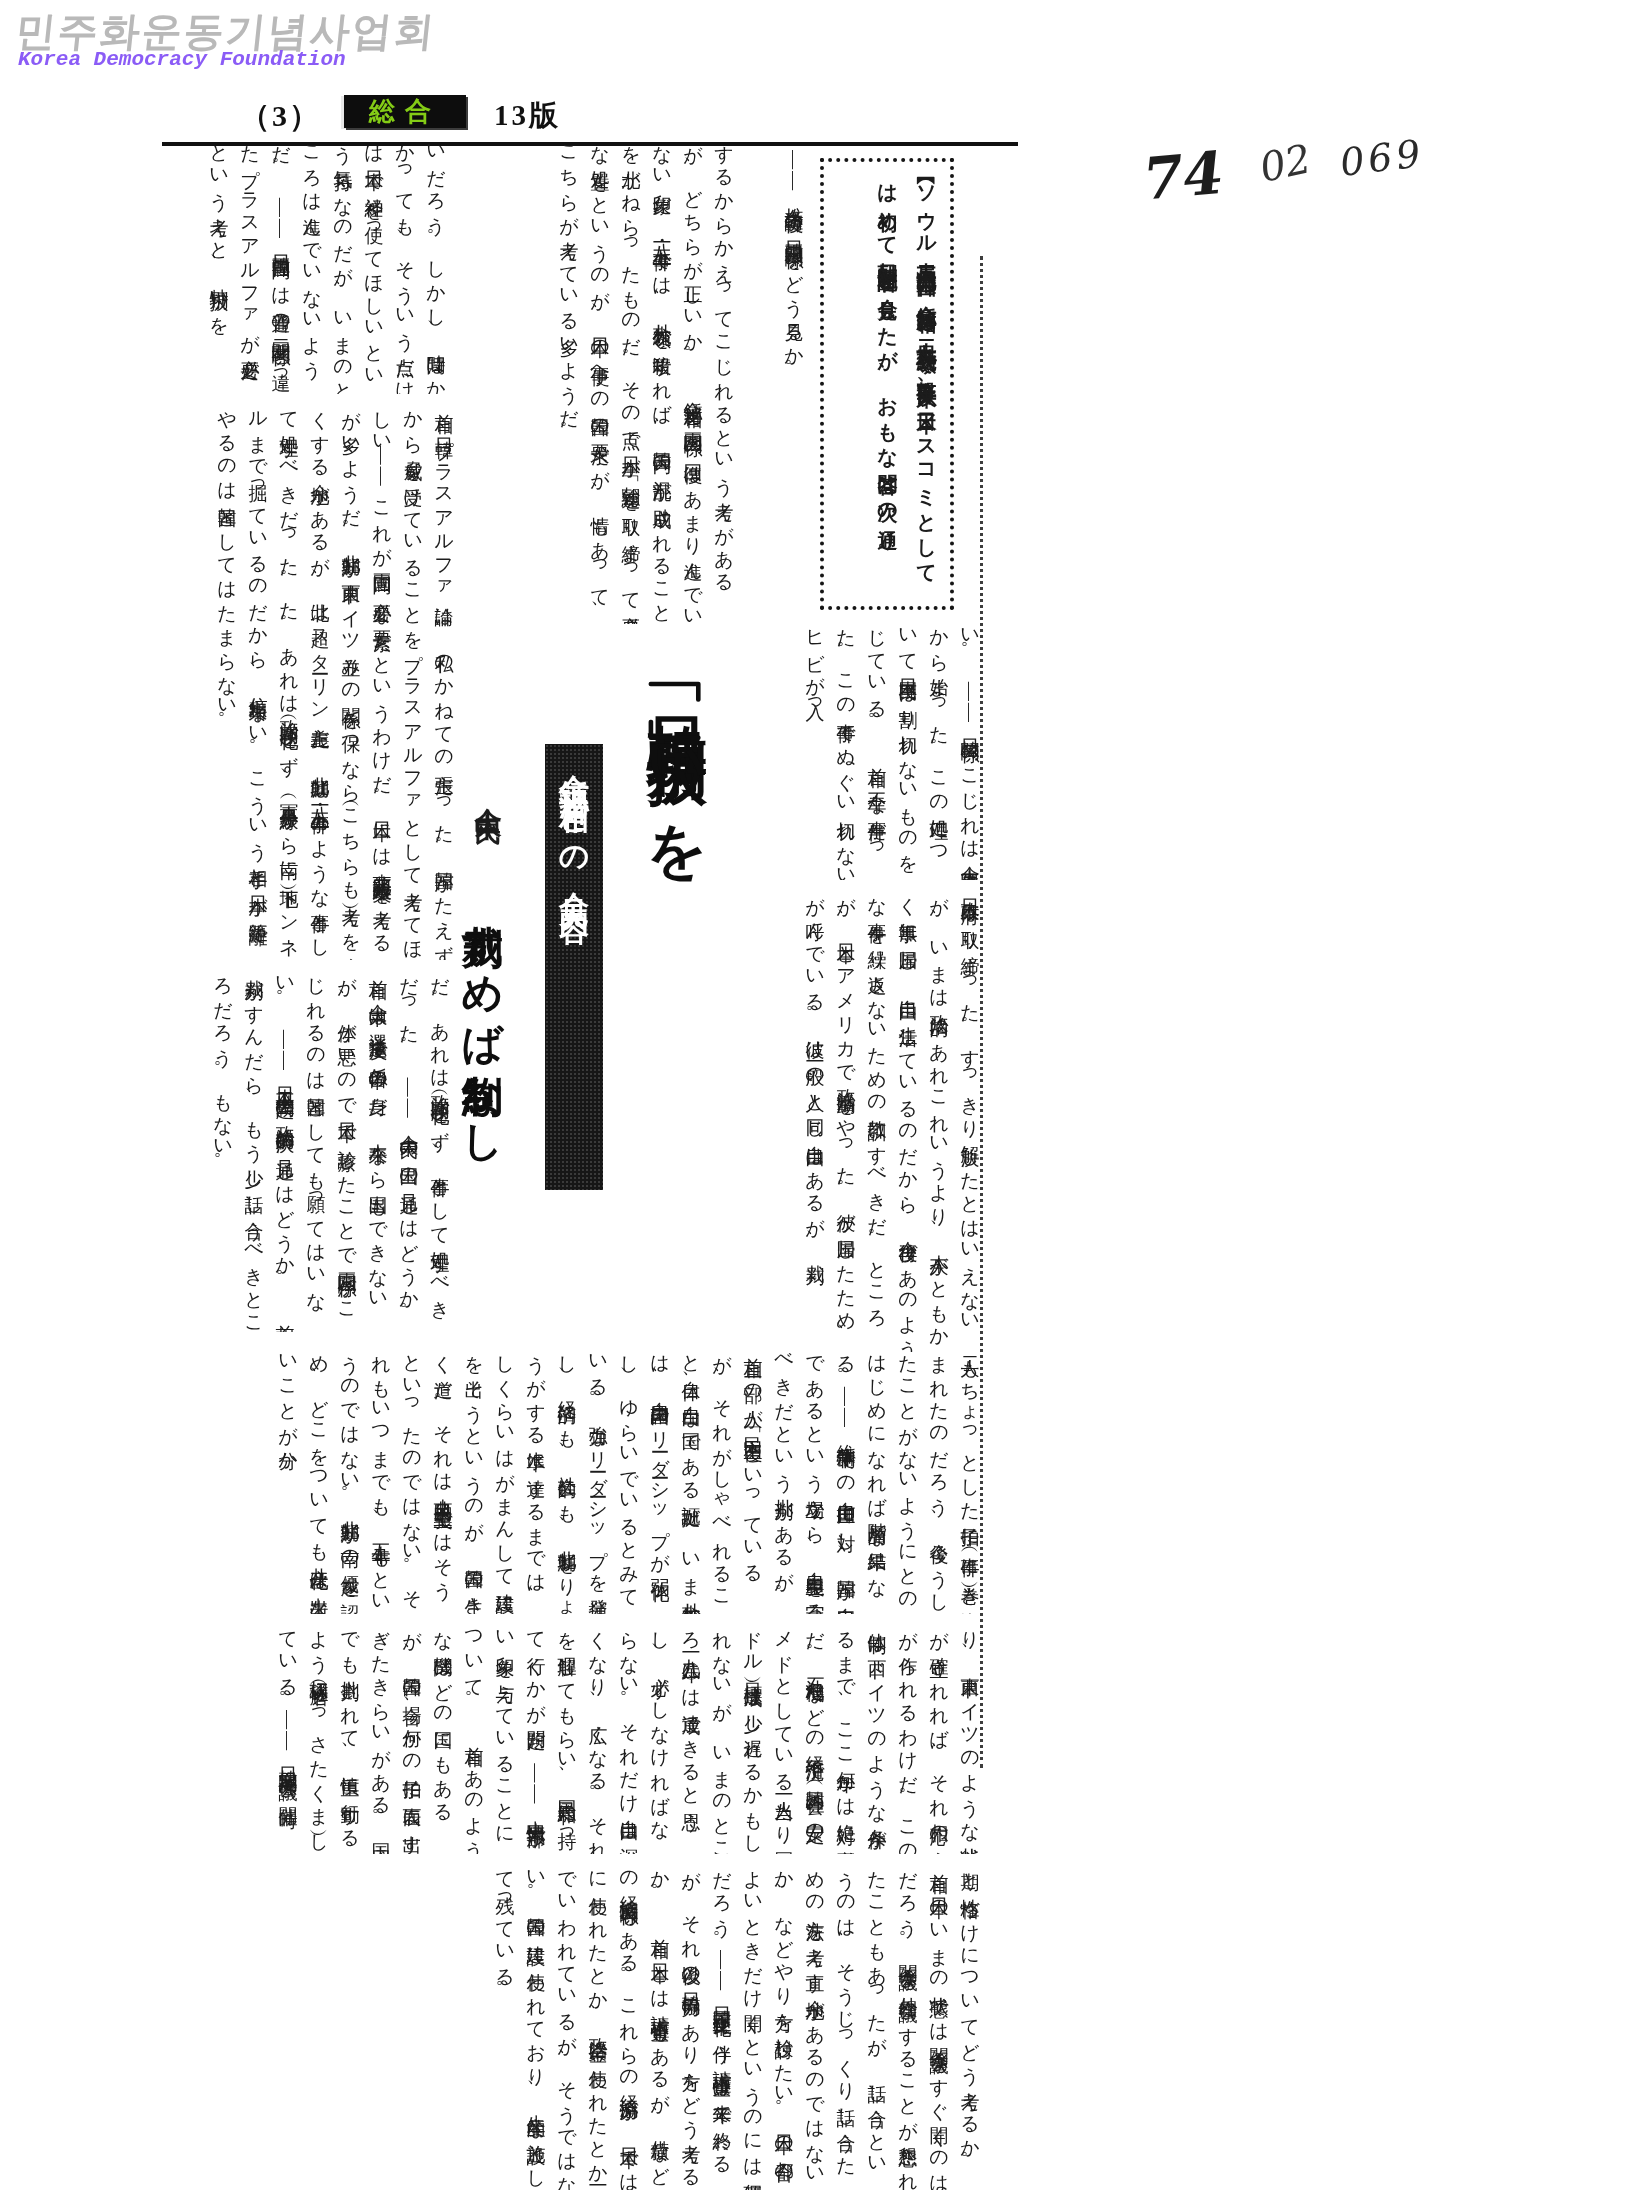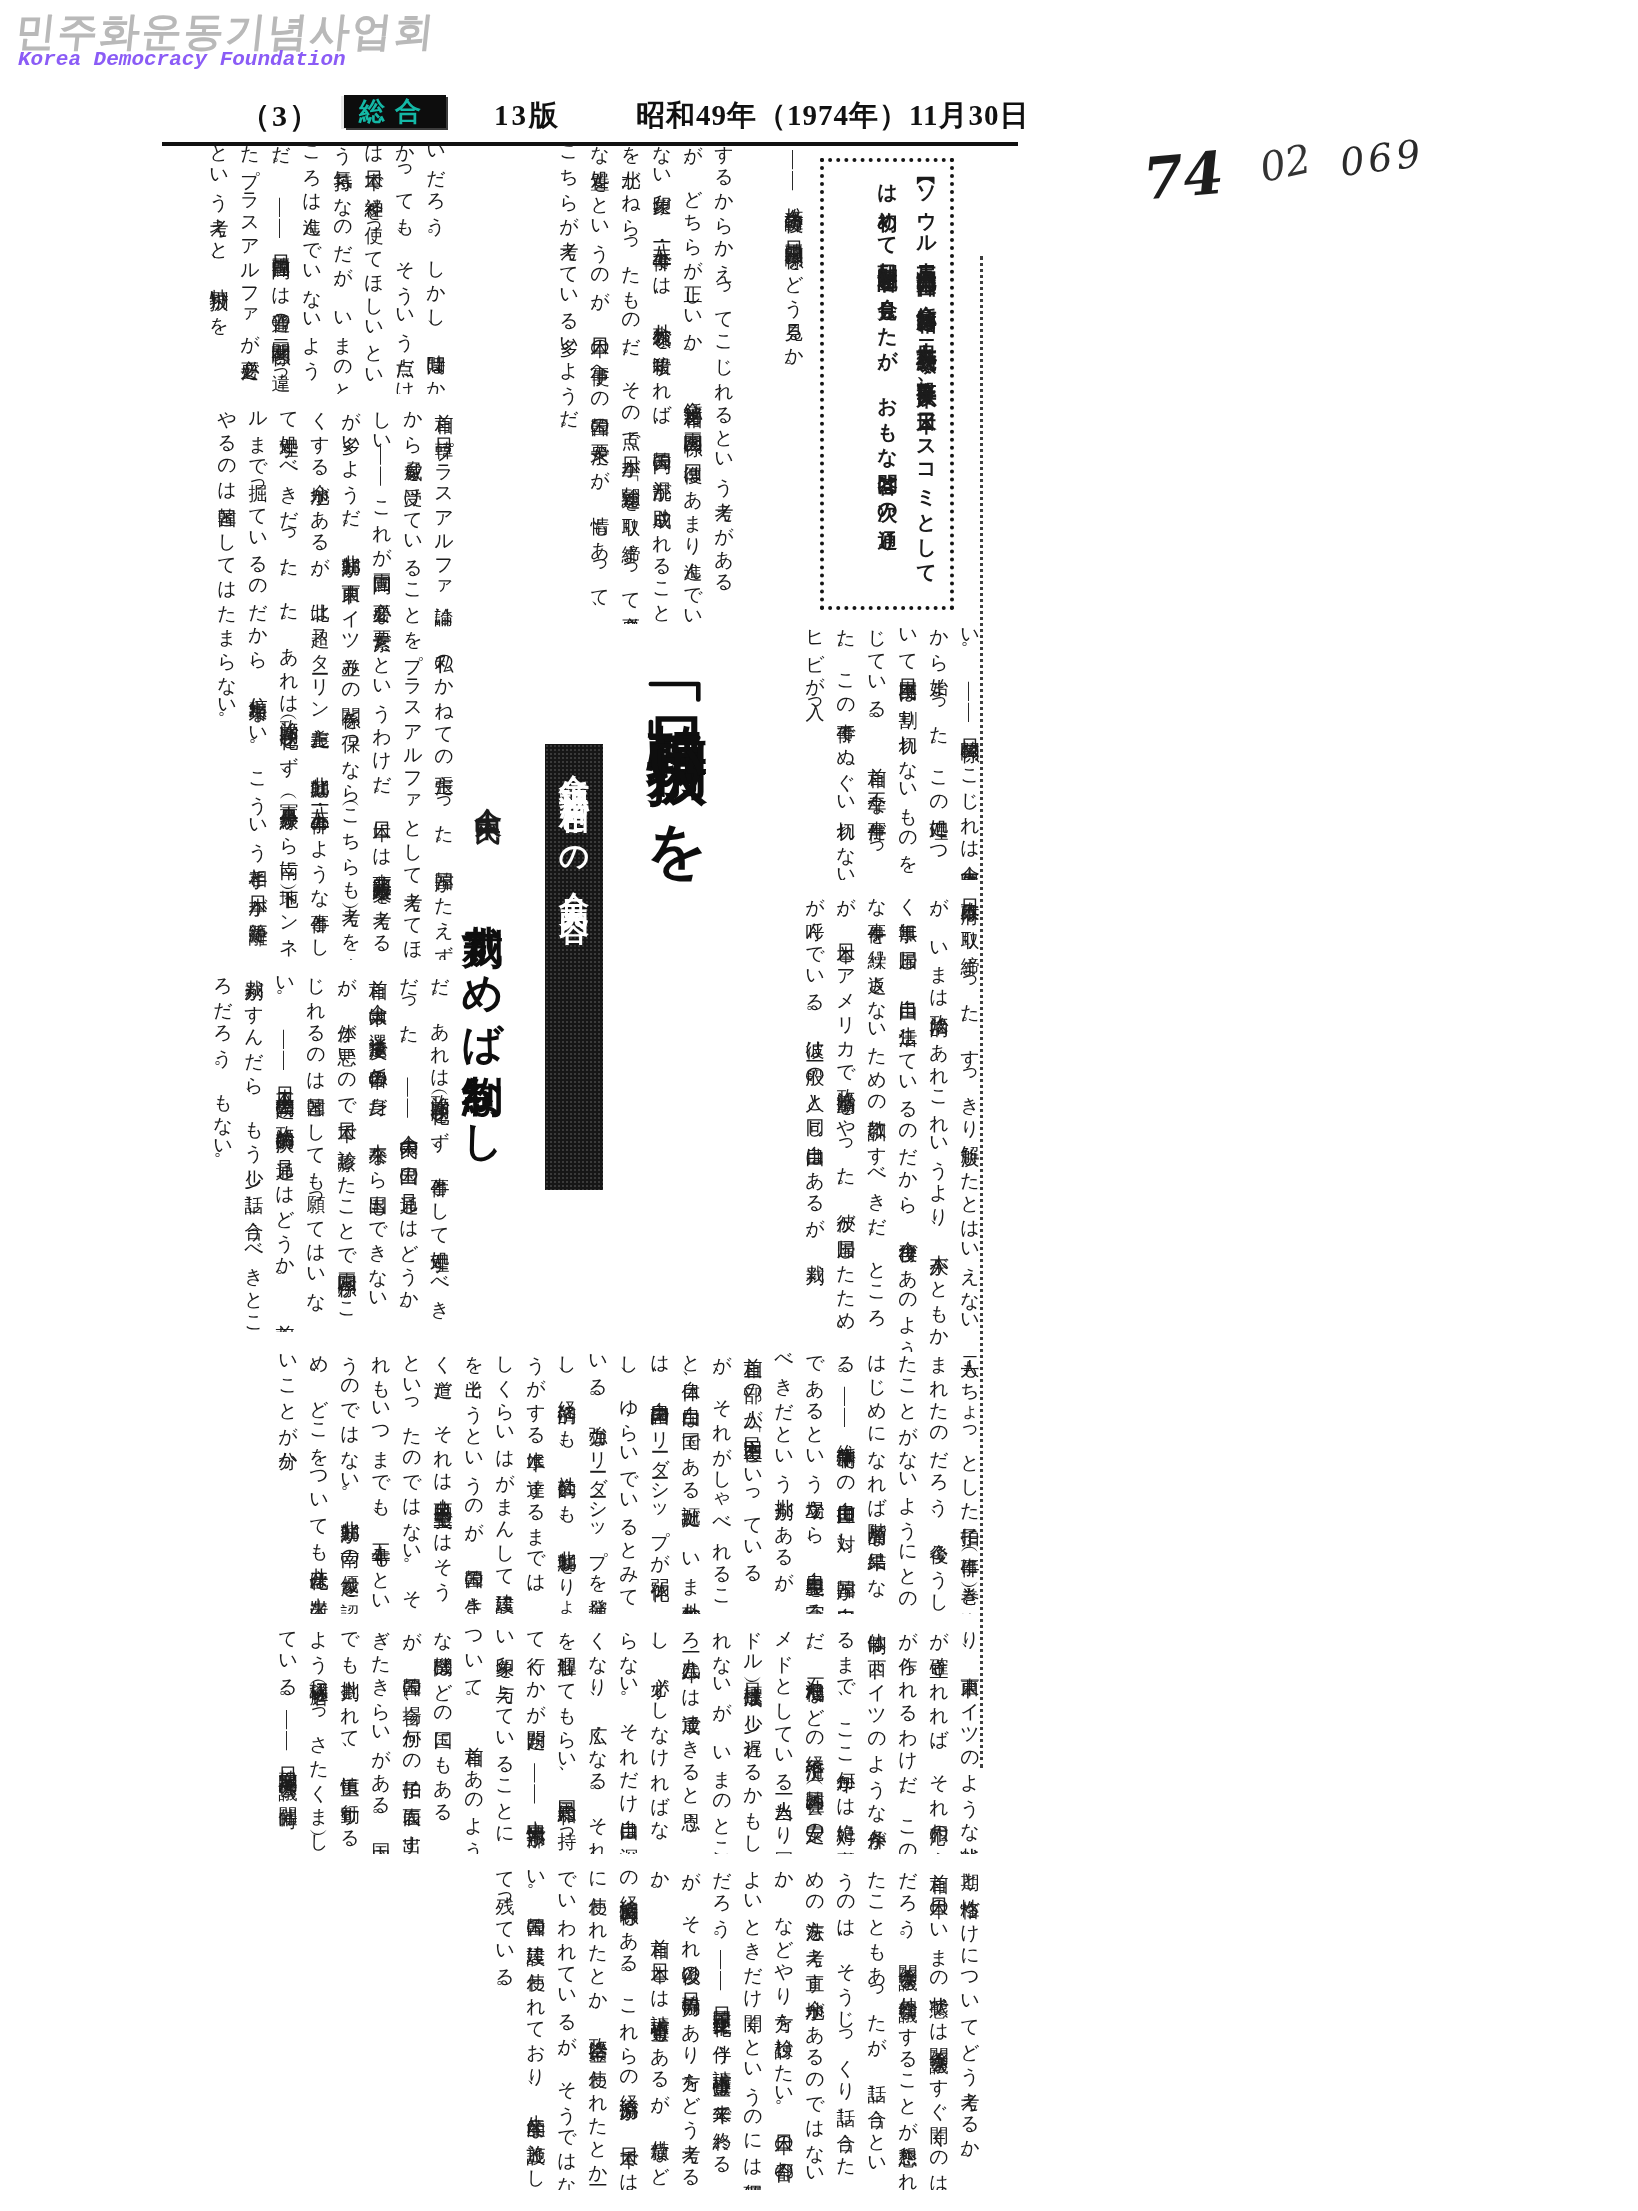--- a/index.html
+++ b/index.html
@@ -7,21 +7,21 @@
         font-family:"Liberation Serif","DejaVu Serif",serif;}
   
   .wm-kr{position:absolute;left:16px;top:4px;font-size:40px;font-weight:bold;
          color:#b9b9b9;transform:skewX(-6deg);letter-spacing:2px;
          font-family:"Liberation Sans","DejaVu Sans",sans-serif;}
   .wm-en{position:absolute;left:18px;top:48px;font-size:21px;font-weight:bold;font-style:italic;
          color:#8b5cf6;font-family:Liberation Mono, monospace;}
   
   .hd{position:absolute;color:#111;font-weight:bold;}
   #pageno{left:240px;top:96px;font-size:30px;letter-spacing:2px;}
-  #section-box{left:344px;top:95px;width:102px;height:33px;background:#0d0d0d;color:#14b8a6;
+  #section-box{left:344px;top:95px;width:122px;height:33px;background:#0d0d0d;color:#84cc16;
          font-size:26px;text-align:center;line-height:33px;letter-spacing:10px;
          box-shadow:2px 2px 0 #3c3c3c, -3px 1px 0 #55555522;}
   #edition{left:494px;top:96px;font-size:29px;letter-spacing:3px;text-align:center;}
   #date{left:636px;top:96px;font-size:29px;letter-spacing:1px;}
   #header-rule{position:absolute;left:162px;top:142px;width:856px;height:4px;background:#111;}
   
   .hw{position:absolute;color:#1d1d1d;font-style:italic;font-family:"DejaVu Serif",serif;}
   #hw1{left:1143px;top:142px;font-size:58px;font-weight:bold;transform:rotate(-5deg);}
   #hw2{left:1260px;top:140px;font-size:40px;transform:rotate(-12deg);color:#333;}
   #hw3{left:1340px;top:136px;font-size:38px;transform:rotate(-7deg);color:#2a2a2a;letter-spacing:4px;}
@@ -59,21 +59,20 @@
 <body>
 
 <div id="page">
 
   <div class="wm-kr">민주화운동기념사업회</div>
   <div class="wm-en">Korea Democracy Foundation</div>
 
   <div class="hd" id="pageno">（3）</div>
   <div class="hd" id="section-box">総合</div>
   <div class="hd" id="edition">13版</div>
-  <div class="hd" id="date">昭和49年（1974年）11月30日</div>
   <div id="header-rule"></div>
 
   <div class="hw" id="hw1">74</div>
   <div class="hw" id="hw2">02</div>
   <div class="hw" id="hw3">069</div>
 
   <div class="v" id="lead-box">【ソウル支局二十九日】韓国の金鍾泌首相は二十九日朴大統領そ撃事件以来、日本マスコミとしては初めて朝日新聞記者と会見したが、おもな問答は次の通り。</div>
 
   <div class="v" id="blk-q1">――椎名訪韓後の日韓両国関係をどう見るか。</div>
   <div class="v" id="blk-top-main">するからかえってこじれるという考えがあるが、どちらが正しいか。　金鍾泌首相　両国関係の回復はあまり進んでいない印象だ。八・一五事件では、朴大統領を暗殺すれば、韓国内の混乱が助成されることを北がねらったものだ。その点で日本が「朝総連」を取り締まって必要な処置をというのが、日本の事使への韓国の要求だが、情もあって、こちらが考えている多いようだ。</div>

